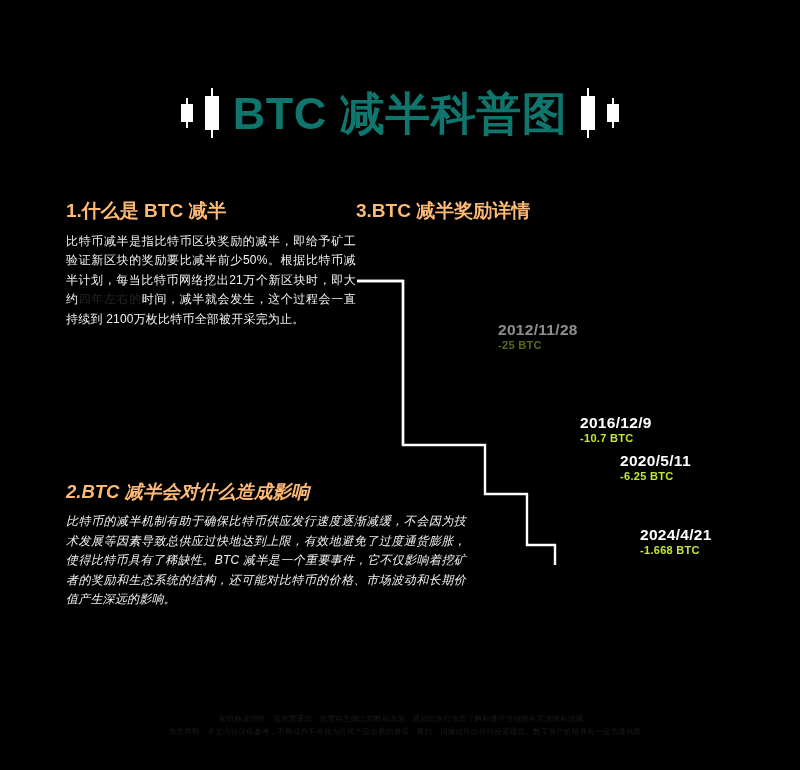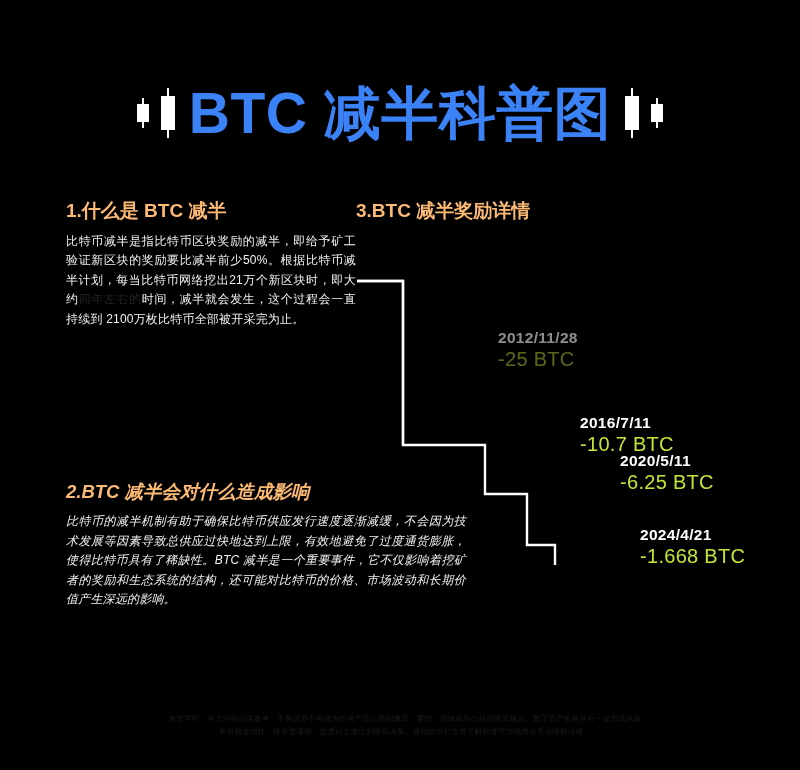--- a/index.html
+++ b/index.html
@@ -53,26 +53,26 @@
     width: 14px;
     background: #ffffff;
     z-index: 2;
   }
   .c-small .wick { height: 30px; }
   .c-small .body { height: 18px; width: 12px; }
   .c-tall  .wick { height: 50px; }
   .c-tall  .body { height: 34px; }
 
   .main-title {
-    font-size: 57px;
+    font-size: 45px;
     font-weight: 700;
     letter-spacing: 0.5px;
     line-height: 1;
     white-space: nowrap;
-    color: #3b82f6;
+    color: #0f766e;
   }
 
   
   .col-left {
     position: absolute;
     left: 66px;
     top: 200px;
     width: 290px;
   }
   .col-right {
@@ -133,29 +133,29 @@
     display: block;
     color: #ffffff;
     font-size: 15.5px;
     font-weight: 600;
     line-height: 1.25;
     letter-spacing: 0.3px;
   }
   .step-label .amt {
     display: block;
     color: #c2e638;
-    font-size: 20px;
-    font-weight: 400;
+    font-size: 11px;
+    font-weight: 700;
     line-height: 1.25;
     letter-spacing: 0.3px;
   }
   .step-label.dim .date { color: rgba(255,255,255,0.55); }
   .step-label.dim .amt  { color: rgba(194,230,56,0.45); }
 
-  .lbl-1 { left: 158px; top: 65px; margin-top: 8px; }
+  .lbl-1 { left: 158px; top: 65px; }
   .lbl-2 { left: 240px; top: 158px; }
   .lbl-3 { left: 280px; top: 196px; }
   .lbl-4 { left: 300px; top: 270px; }
 
   
   .disclaimer {
     position: absolute;
     left: 110px;
     top: 712px;
     width: 590px;
@@ -210,36 +210,36 @@
 
     <path d="M 17 26 L 63 26 L 63 190 L 145 190 L 145 239 L 187 239 L 187 290 L 215 290 L 215 310" fill="none" stroke="#ffffff" stroke-width="2.4" stroke-linejoin="miter"></path>
   </svg>
 
   <div class="step-label dim lbl-1">
     <span class="date">2012/11/28</span>
     <span class="amt">-25 BTC</span>
   </div>
 
   <div class="step-label lbl-2">
-    <span class="date">2016/7/11</span>
+    <span class="date">2016/12/9</span>
     <span class="amt">-10.7 BTC</span>
   </div>
 
   <div class="step-label lbl-3">
     <span class="date">2020/5/11</span>
     <span class="amt">-6.25 BTC</span>
   </div>
 
   <div class="step-label lbl-4">
     <span class="date">2024/4/21</span>
     <span class="amt">-1.668 BTC</span>
   </div>
 </div>
 
 <div class="sec2">
   <h2 class="sec-heading wide">2.BTC 减半会对什么造成影响</h2>
   <p class="body-text">比特币的减半机制有助于确保比特币供应发行速度逐渐减缓，不会因为技术发展等因素导致总供应过快地达到上限，有效地避免了过度通货膨胀，使得比特币具有了稀缺性。BTC 减半是一个重要事件，它不仅影响着挖矿者的奖励和生态系统的结构，还可能对比特币的价格、市场波动和长期价值产生深远的影响。</p>
 </div>
 
 <div class="disclaimer">
+  <div>和价格波动性，投资需谨慎，您需自主做出判断和决策。通知您自行负责了解和遵守当地的有关法律和法规。</div>
   <div>免责声明：本文内容仅供参考，不构成亦不得视为任何产品交易的邀请、要约、招徕或作出任何投资建议。数字资产价格具有一定市场风险</div>
-  <div>和价格波动性，投资需谨慎，您需自主做出判断和决策。通知您自行负责了解和遵守当地的有关法律和法规。</div>
 </div>
 
 </body></html>

